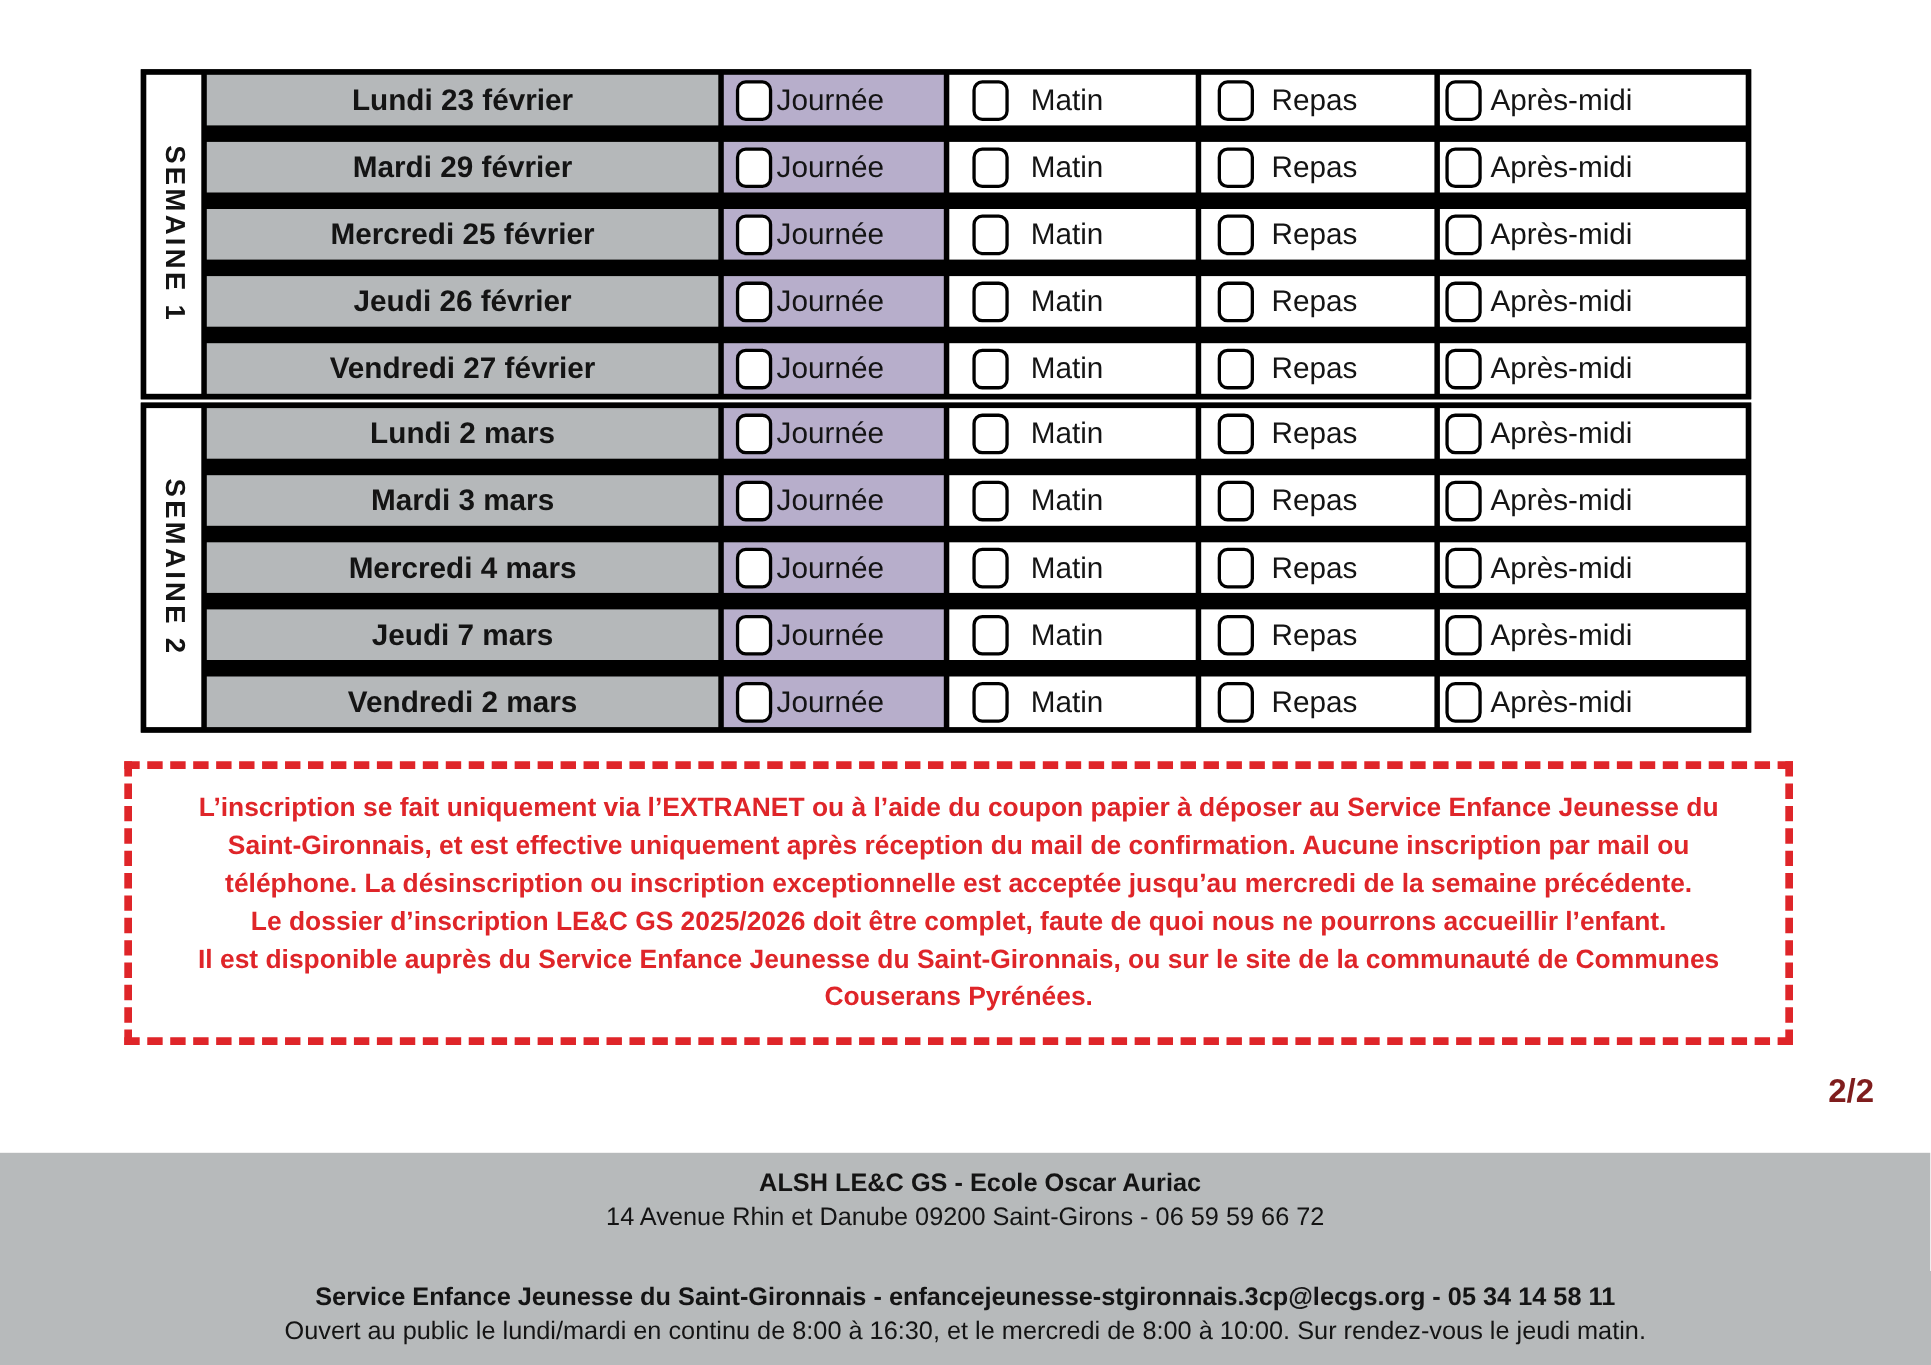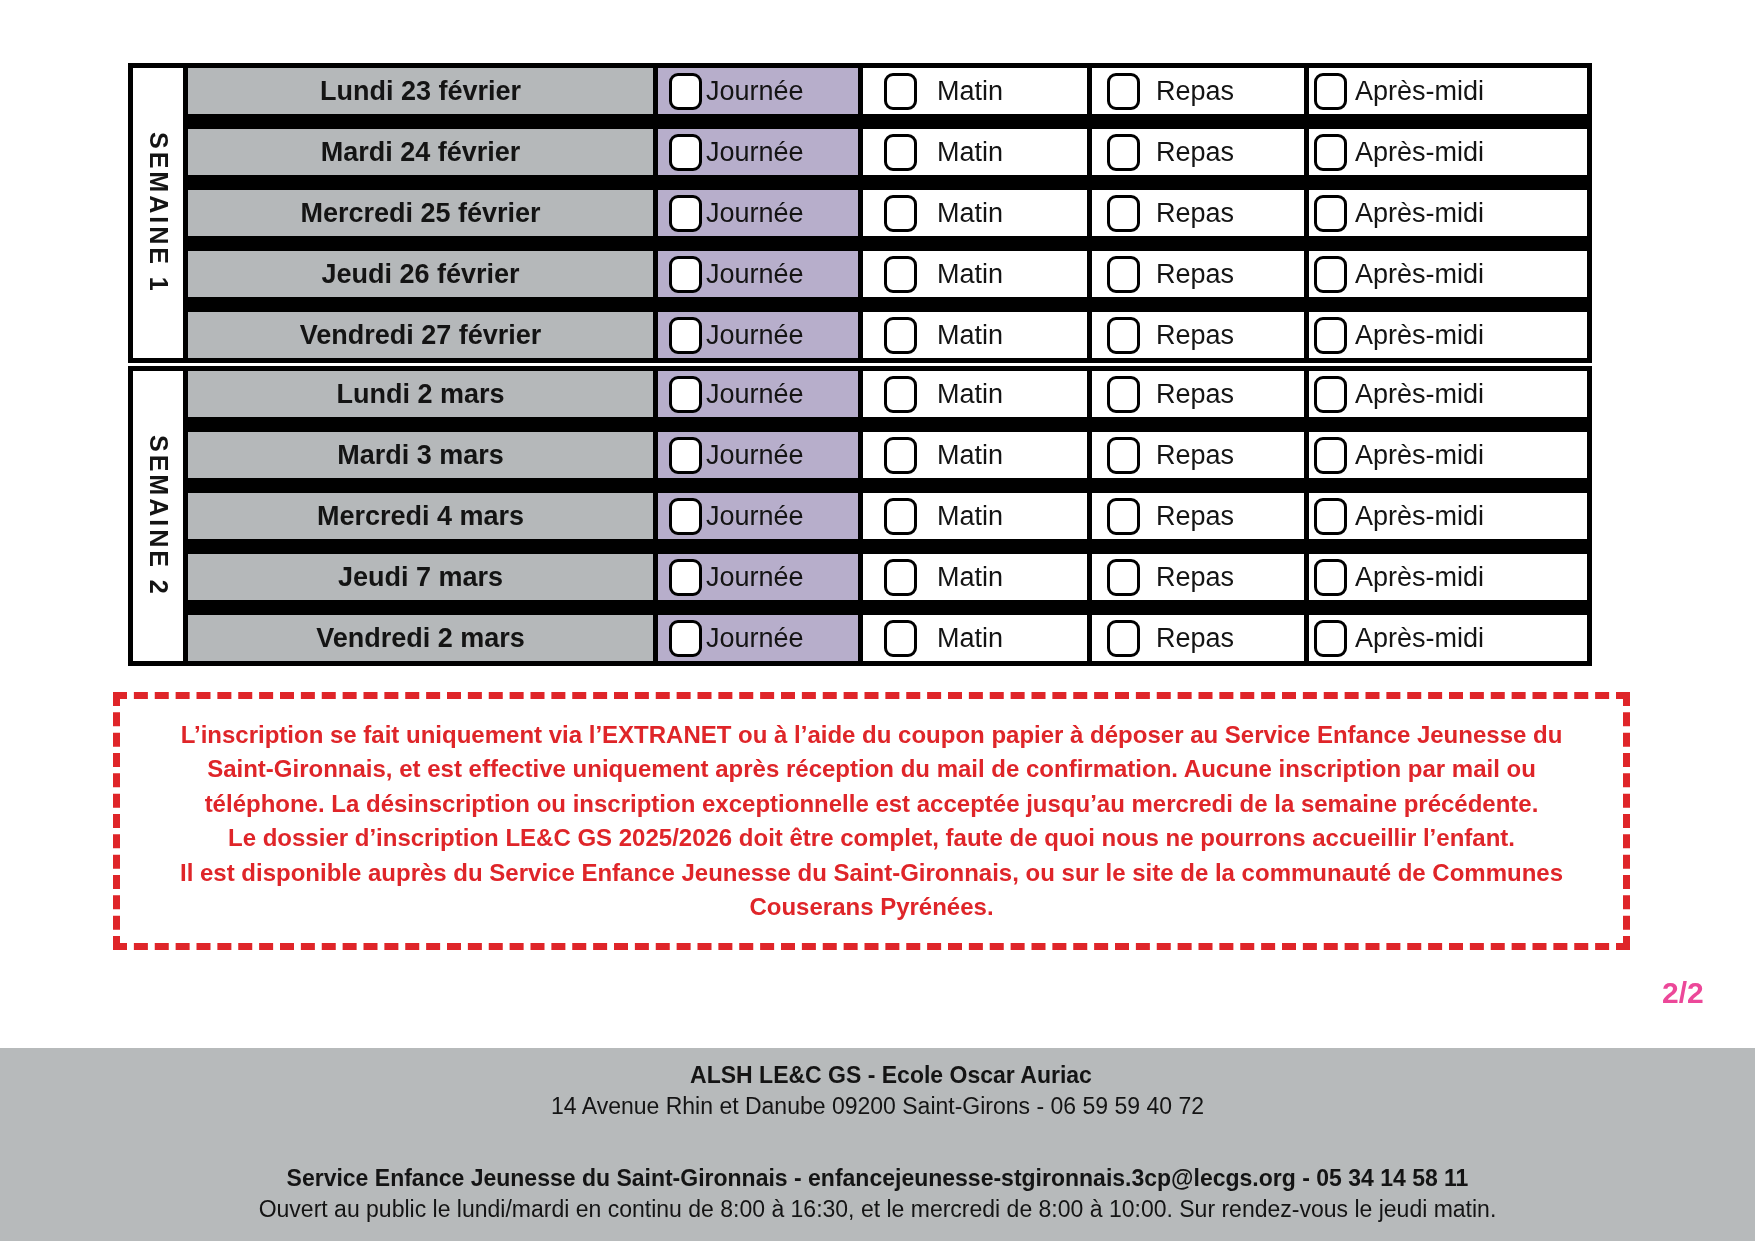--- a/index.html
+++ b/index.html
@@ -57,21 +57,21 @@
     padding:0 20px;
   }
   .notice-line{
     color:var(--notice-red);font-weight:700;font-size:24px;line-height:34.5px;
     text-align:center;white-space:nowrap;
   }
 
   
   .page-number{
     position:absolute;top:976px;left:1662px;
-    font-weight:700;font-size:30px;color:#ec4899;
+    font-weight:700;font-size:30px;color:#7f1d1d;
   }
 
   
   .footer{
     position:absolute;left:0;top:1048px;width:1755px;height:193px;
     background:var(--footer-bg);text-align:center;
   }
   .footer-line{font-size:23px;line-height:31px;white-space:nowrap;}
   .footer-line.bold{font-weight:700;}
   .footer-line.first{margin-top:12px;padding-left:27px;}
@@ -99,21 +99,21 @@
       <span class="checkbox"></span>
       <span class="option-label">Repas</span>
     </div>
     <div class="cell apres-cell">
       <span class="checkbox"></span>
       <span class="option-label">Après-midi</span>
     </div>
   </div>
 
   <div class="row">
-    <div class="cell day-cell">Mardi 24 février</div>
+    <div class="cell day-cell">Mardi 29 février</div>
     <div class="cell journee-cell">
       <span class="checkbox"></span>
       <span class="option-label">Journée</span>
     </div>
     <div class="cell matin-cell">
       <span class="checkbox"></span>
       <span class="option-label">Matin</span>
     </div>
     <div class="cell repas-cell">
       <span class="checkbox"></span>
@@ -300,16 +300,16 @@
     <div class="notice-line">téléphone. La désinscription ou inscription exceptionnelle est acceptée jusqu’au mercredi de la semaine précédente.</div>
     <div class="notice-line">Le dossier d’inscription LE&amp;C GS 2025/2026 doit être complet, faute de quoi nous ne pourrons accueillir l’enfant.</div>
     <div class="notice-line">Il est disponible auprès du Service Enfance Jeunesse du Saint-Gironnais, ou sur le site de la communauté de Communes</div>
     <div class="notice-line">Couserans Pyrénées.</div>
   </div>
 
 <div class="page-number">2/2</div>
 
 <div class="footer">
     <div class="footer-line bold first">ALSH LE&amp;C GS - Ecole Oscar Auriac</div>
-    <div class="footer-line">14 Avenue Rhin et Danube 09200 Saint-Girons - 06 59 59 40 72</div>
+    <div class="footer-line">14 Avenue Rhin et Danube 09200 Saint-Girons - 06 59 59 66 72</div>
     <div class="footer-line bold gap-above">Service Enfance Jeunesse du Saint-Gironnais - enfancejeunesse-stgironnais.3cp@lecgs.org - 05 34 14 58 11</div>
     <div class="footer-line">Ouvert au public le lundi/mardi en continu de 8:00 à 16:30, et le mercredi de 8:00 à 10:00. Sur rendez-vous le jeudi matin.</div>
   </div>
 
 </body></html>

